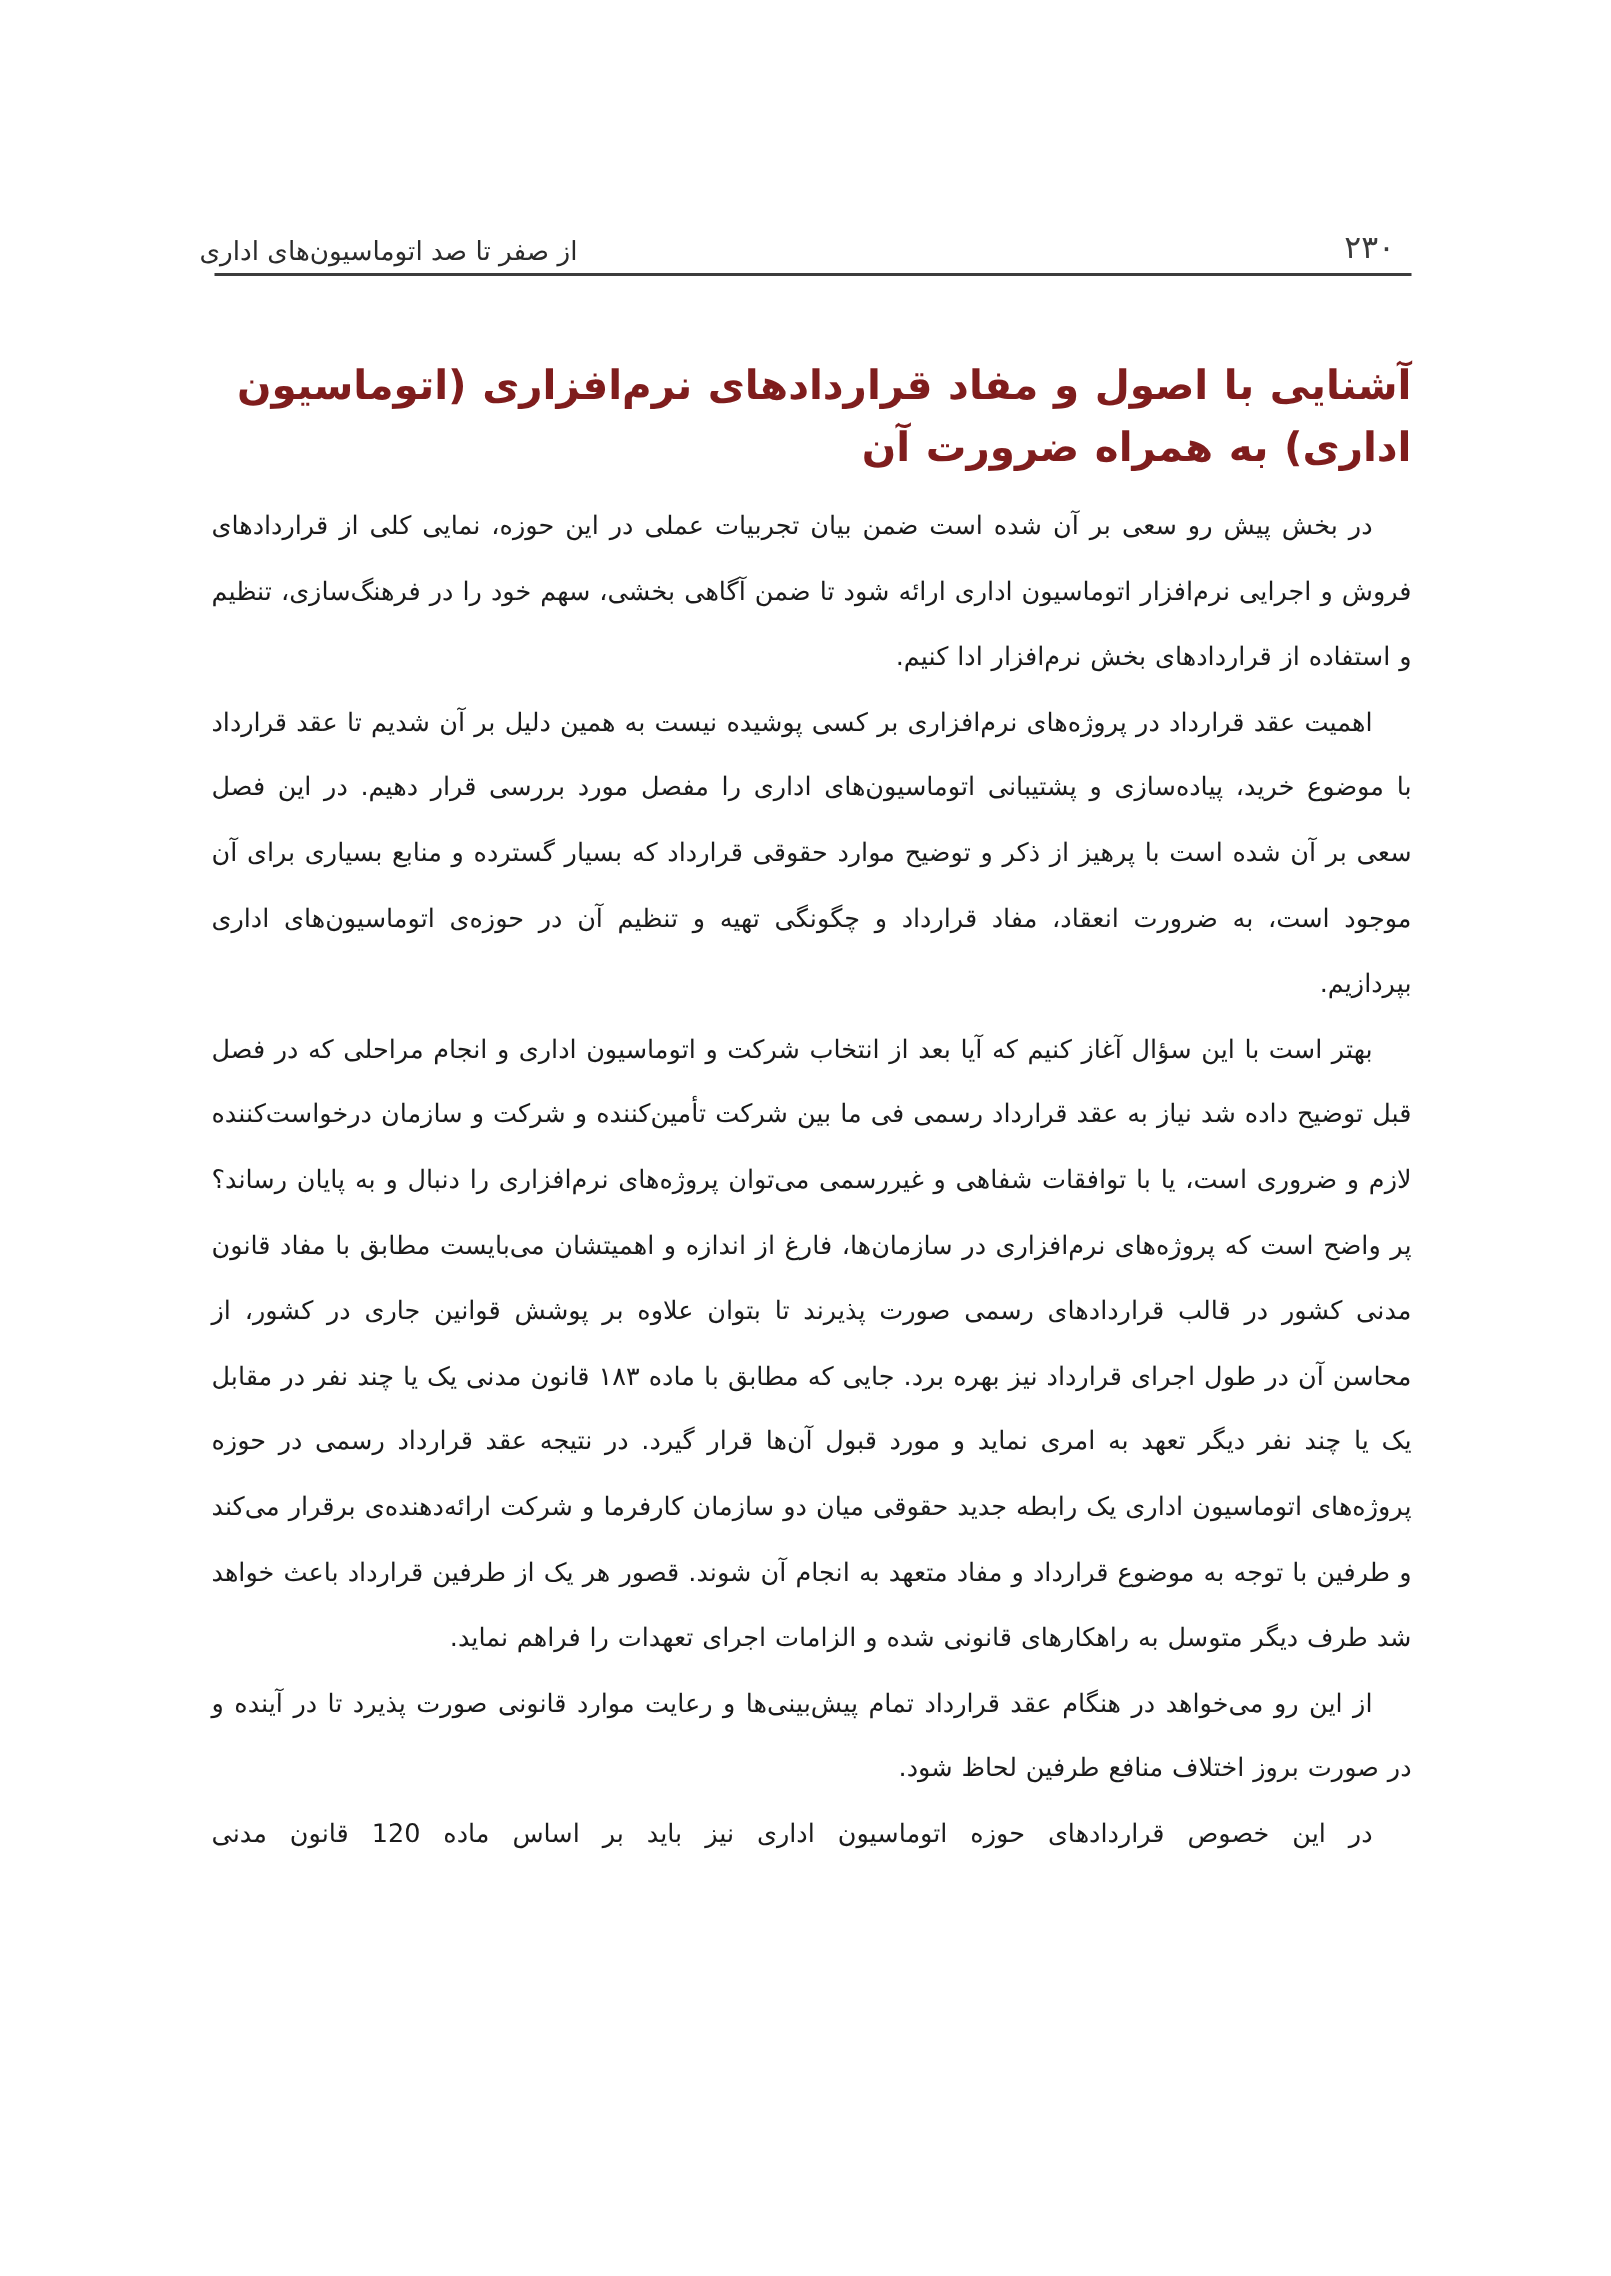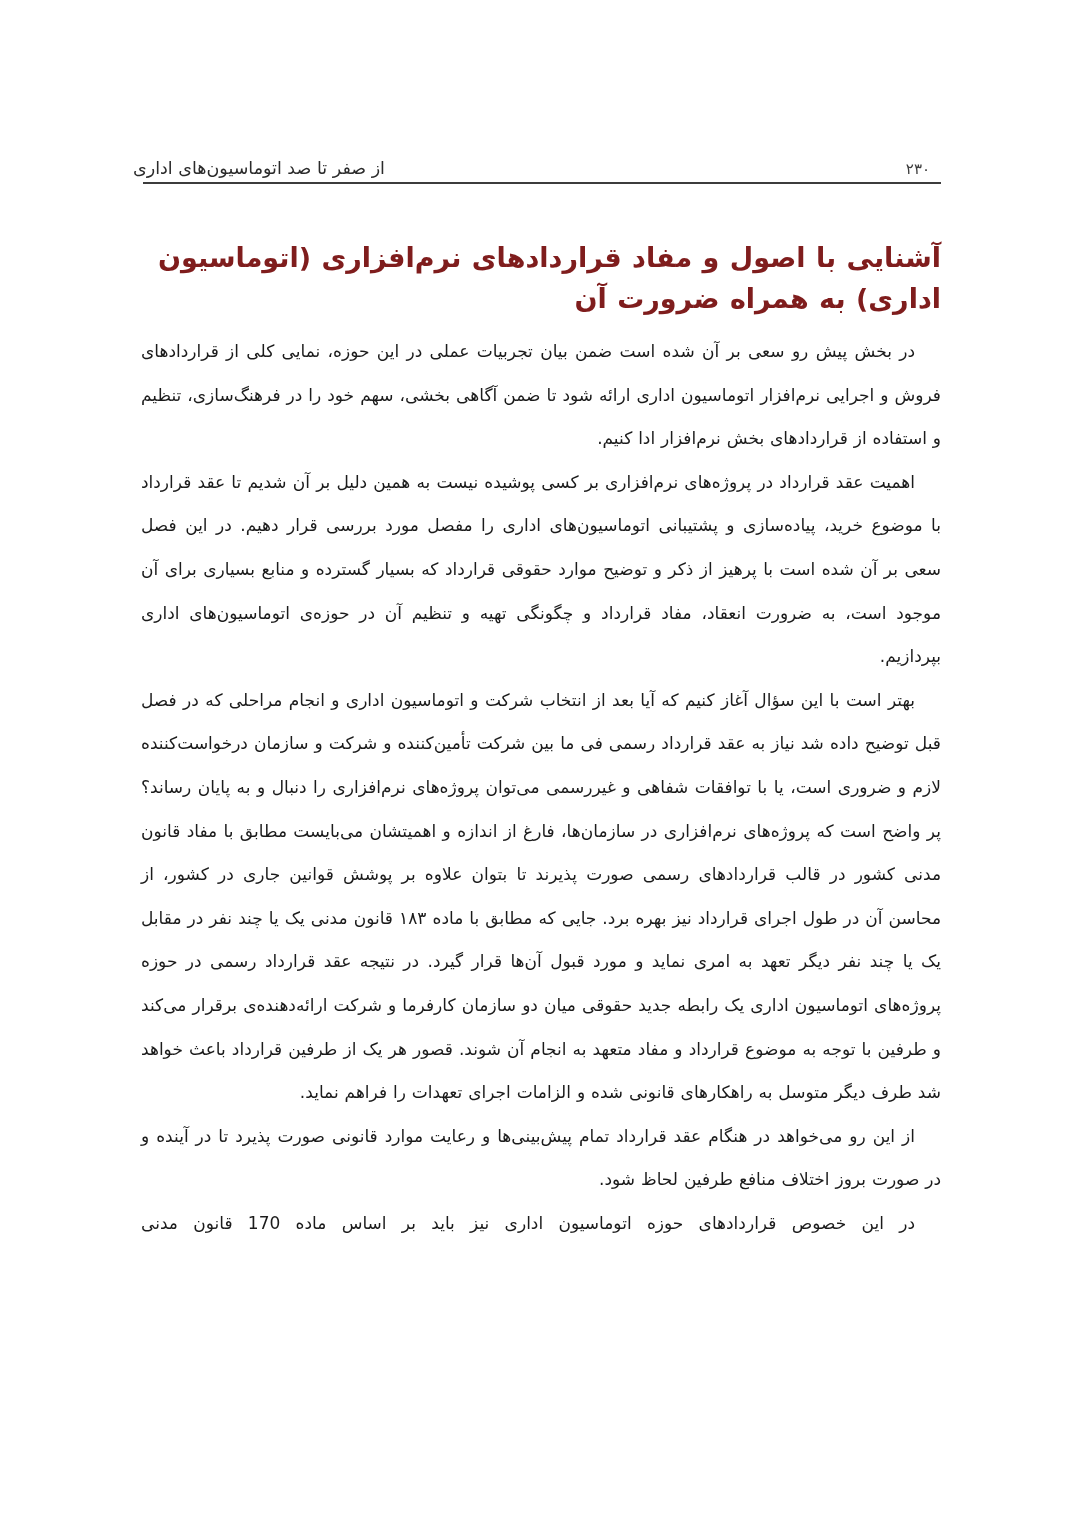--- a/index.html
+++ b/index.html
@@ -37,21 +37,21 @@
     justify-content: space-between;
   }
   .running-head-title {
     font-size: 17.5px;
     line-height: 1.4;
     color: #2b2b2b;
     letter-spacing: 0;
     white-space: nowrap;
   }
   .running-head-folio {
-    font-size: 15px;
+    font-size: 21px;
     line-height: 1.4;
     color: #3a3a3a;
     direction: rtl;
     white-space: nowrap;
   }
   .head-rule {
     position: absolute;
     top: 182px;
     right: 133px;
     width: 798px;
@@ -109,16 +109,16 @@
 
   <div class="head-rule"></div>
 
   <h1 class="chapter-title">آشنایی با اصول و مفاد قراردادهای نرم‌افزاری (اتوماسیون اداری) به همراه ضرورت آن</h1>
 
   <div class="body-text">
     <p>در بخش پیش رو سعی بر آن شده است ضمن بیان تجربیات عملی در این حوزه، نمایی کلی از قراردادهای فروش و اجرایی نرم‌افزار اتوماسیون اداری ارائه شود تا ضمن آگاهی بخشی، سهم خود را در فرهنگ‌سازی، تنظیم و استفاده از قراردادهای بخش نرم‌افزار ادا کنیم.</p>
     <p>اهمیت عقد قرارداد در پروژه‌های نرم‌افزاری بر کسی پوشیده نیست به همین دلیل بر آن شدیم تا عقد قرارداد با موضوع خرید، پیاده‌سازی و پشتیبانی اتوماسیون‌های اداری را مفصل مورد بررسی قرار دهیم. در این فصل سعی بر آن شده است با پرهیز از ذکر و توضیح موارد حقوقی قرارداد که بسیار گسترده و منابع بسیاری برای آن موجود است، به ضرورت انعقاد، مفاد قرارداد و چگونگی تهیه و تنظیم آن در حوزه‌ی اتوماسیون‌های اداری بپردازیم.</p>
     <p>بهتر است با این سؤال آغاز کنیم که آیا بعد از انتخاب شرکت و اتوماسیون اداری و انجام مراحلی که در فصل قبل توضیح داده شد نیاز به عقد قرارداد رسمی فی ما بین شرکت تأمین‌کننده و شرکت و سازمان درخواست‌کننده لازم و ضروری است، یا با توافقات شفاهی و غیررسمی می‌توان پروژه‌های نرم‌افزاری را دنبال و به پایان رساند؟ پر واضح است که پروژه‌های نرم‌افزاری در سازمان‌ها، فارغ از اندازه و اهمیتشان می‌بایست مطابق با مفاد قانون مدنی کشور در قالب قراردادهای رسمی صورت پذیرند تا بتوان علاوه بر پوشش قوانین جاری در کشور، از محاسن آن در طول اجرای قرارداد نیز بهره برد. جایی که مطابق با ماده ۱۸۳ قانون مدنی یک یا چند نفر در مقابل یک یا چند نفر دیگر تعهد به امری نماید و مورد قبول آن‌ها قرار گیرد. در نتیجه عقد قرارداد رسمی در حوزه پروژه‌های اتوماسیون اداری یک رابطه جدید حقوقی میان دو سازمان کارفرما و شرکت ارائه‌دهنده‌ی برقرار می‌کند و طرفین با توجه به موضوع قرارداد و مفاد متعهد به انجام آن شوند. قصور هر یک از طرفین قرارداد باعث خواهد شد طرف دیگر متوسل به راهکارهای قانونی شده و الزامات اجرای تعهدات را فراهم نماید.</p>
     <p>از این رو می‌خواهد در هنگام عقد قرارداد تمام پیش‌بینی‌ها و رعایت موارد قانونی صورت پذیرد تا در آینده و در صورت بروز اختلاف منافع طرفین لحاظ شود.</p>
-    <p class="tail-open">در این خصوص قراردادهای حوزه اتوماسیون اداری نیز باید بر اساس ماده 170 قانون مدنی</p>
+    <p class="tail-open">در این خصوص قراردادهای حوزه اتوماسیون اداری نیز باید بر اساس ماده 120 قانون مدنی</p>
   </div>
 
 </div>
 
 </body></html>

